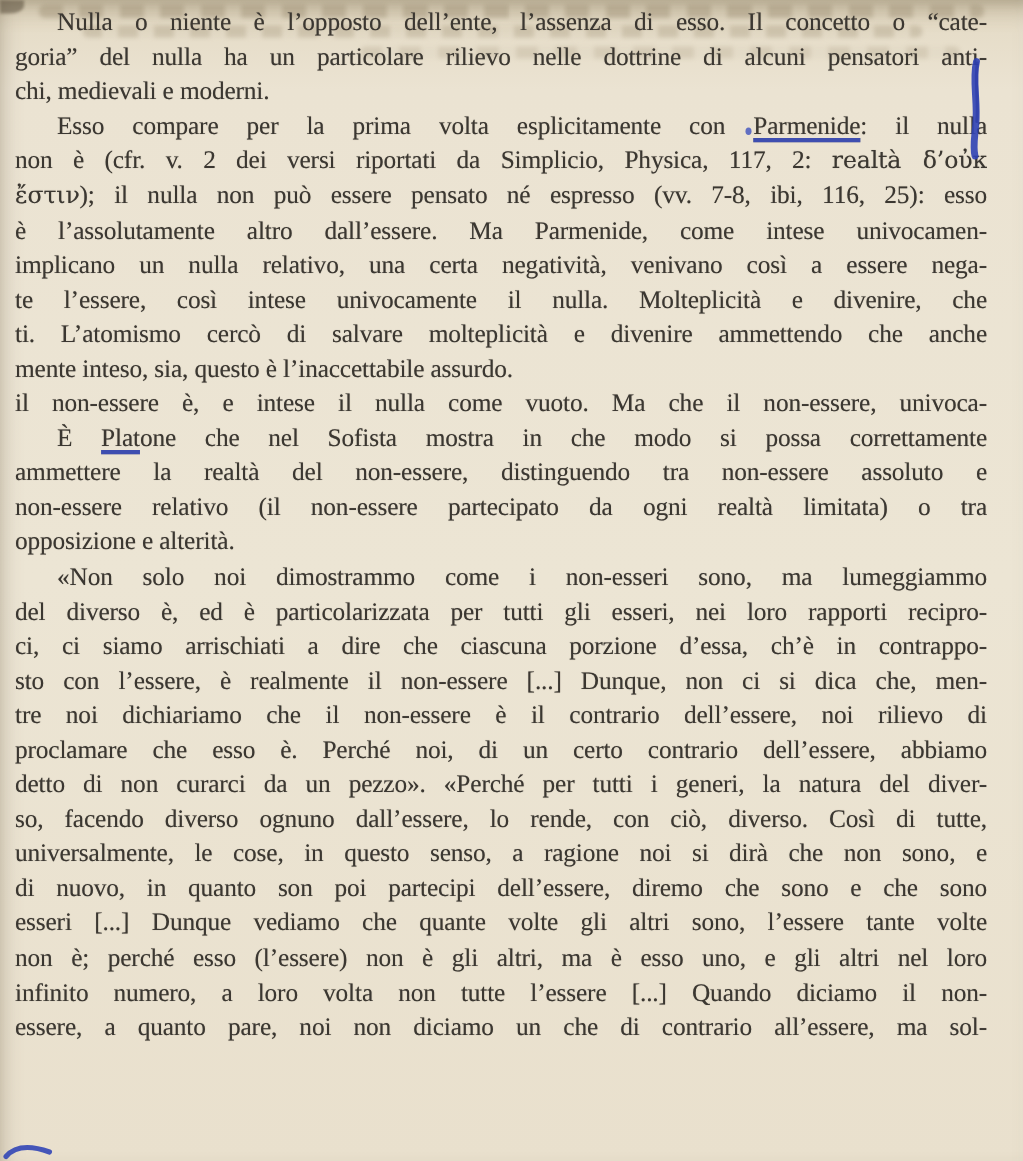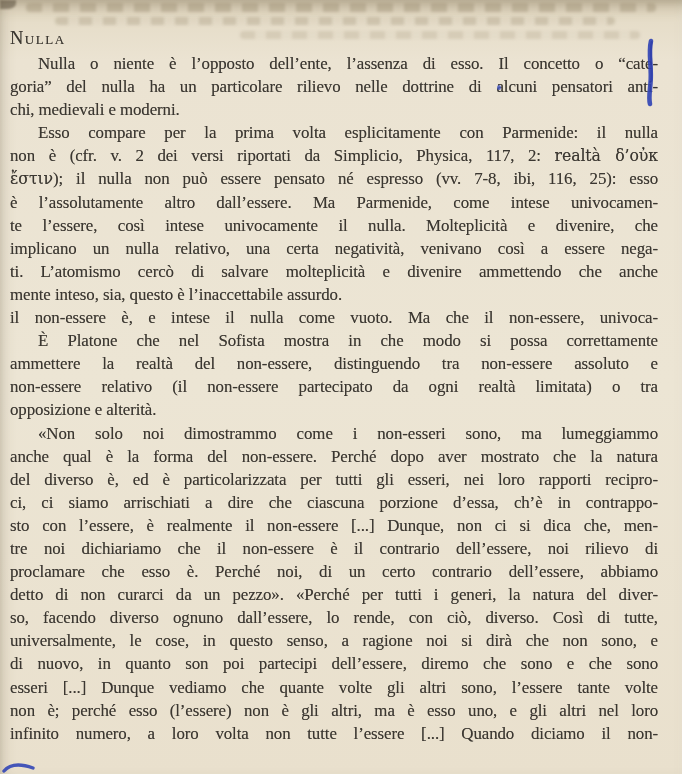--- a/index.html
+++ b/index.html
@@ -15,21 +15,21 @@
   .heading{margin-top:27px;font-size:18.5px;line-height:22px;font-variant:small-caps;
            letter-spacing:1.5px;text-shadow:0 0 .5px rgba(59,55,49,.5);}
   .body{margin-top:3px;}
   .line{height:23.1px;line-height:23.1px;font-size:16.9px;letter-spacing:-0.1px;
         text-align:justify;text-align-last:justify;overflow:hidden;
         text-shadow:0 0 .5px rgba(59,55,49,.5);}
   .line.first{text-indent:28px;}
   .line.ragged{text-align-last:left;}
   .st-i{}
   .st-g{font-family:"DejaVu Serif",serif;font-size:.93em;}
-  .st-u{text-decoration-color:rgba(50,70,182,.88);
+  .st-u{text-decoration:underline;text-decoration-color:rgba(50,70,182,.88);
         text-decoration-thickness:2.6px;text-underline-offset:3.2px;text-decoration-skip-ink:none;}
   .bleed{position:absolute;filter:blur(1.5px);border-radius:4px;}
   .b1{left:26px;top:3px;width:630px;height:9px;
       background:repeating-linear-gradient(90deg,rgba(150,136,108,.40) 0 16px,rgba(150,136,108,.06) 16px 27px);}
   .b2{left:55px;top:17px;width:560px;height:8px;
       background:repeating-linear-gradient(90deg,rgba(150,136,108,.30) 0 13px,rgba(150,136,108,.05) 13px 24px);}
   .b3{left:240px;top:31px;width:400px;height:8px;
       background:repeating-linear-gradient(90deg,rgba(150,136,108,.22) 0 15px,rgba(150,136,108,.04) 15px 26px);}
   .speck{position:absolute;left:0;top:0;width:16px;height:9px;background:rgba(88,76,58,.55);
          filter:blur(1px);border-radius:0 0 60% 0;}
@@ -42,59 +42,58 @@
 </head>
 <body>
 
 <div class="page">
   <div class="bleed b1"></div>
   <div class="bleed b2"></div>
   <div class="bleed b3"></div>
   <div class="speck"></div>
 
   <div class="textblock">
-    <div class="heading">Nulla</div>
     <div class="body">
         <div class="para">
           <div class="line first"><span class="st-r">Nulla o </span><span class="st-i">niente</span><span class="st-r"> è l’opposto dell’ente, l’assenza di esso. Il concetto o “cate-</span></div>
           <div class="line"><span class="st-r">goria” del nulla ha un particolare rilievo nelle dottrine di alcuni pensatori anti-</span></div>
           <div class="line ragged"><span class="st-r">chi, medievali e moderni.</span></div>
         </div>
         <div class="para">
           <div class="line first"><span class="st-r">Esso compare per la prima volta esplicitamente con </span><span class="st-u">Parmenide</span><span class="st-r">: il nulla</span></div>
           <div class="line"><span class="st-r">non è (cfr. v. 2 dei versi riportati da Simplicio, </span><span class="st-i">Physica</span><span class="st-r">, 117, 2: </span><span class="st-g">realtà δ’οὐκ</span></div>
           <div class="line"><span class="st-g">ἔστιν</span><span class="st-r">); il nulla non può essere pensato né espresso (vv. 7-8, </span><span class="st-i">ibi</span><span class="st-r">, 116, 25): esso</span></div>
           <div class="line"><span class="st-r">è l’assolutamente altro dall’essere. Ma Parmenide, come intese univocamen-</span></div>
+          <div class="line"><span class="st-r">implicano un nulla relativo, </span><span class="st-i">una certa</span><span class="st-r"> negatività, venivano così a essere nega-</span></div>
           <div class="line"><span class="st-r">te l’essere, così intese univocamente il nulla. Molteplicità e divenire, che</span></div>
-          <div class="line"><span class="st-r">implicano un nulla relativo, </span><span class="st-i">una certa</span><span class="st-r"> negatività, venivano così a essere nega-</span></div>
           <div class="line"><span class="st-r">ti. L’atomismo cercò di salvare molteplicità e divenire ammettendo che anche</span></div>
           <div class="line ragged"><span class="st-r">mente inteso, sia, questo è l’inaccettabile assurdo.</span></div>
           <div class="line"><span class="st-r">il non-essere è, e intese il nulla come </span><span class="st-i">vuoto</span><span class="st-r">. Ma che il non-essere, univoca-</span></div>
         </div>
         <div class="para">
           <div class="line first"><span class="st-r">È </span><span class="st-u">Plat</span><span class="st-r">one che nel </span><span class="st-i">Sofista</span><span class="st-r"> mostra in che modo si possa correttamente</span></div>
           <div class="line"><span class="st-r">ammettere la realtà del non-essere, distinguendo tra non-essere assoluto e</span></div>
           <div class="line"><span class="st-r">non-essere relativo (il non-essere partecipato da ogni realtà limitata) o tra</span></div>
           <div class="line ragged"><span class="st-r">opposizione e alterità.</span></div>
         </div>
         <div class="para">
           <div class="line first"><span class="st-r">«Non solo noi dimostrammo come i </span><span class="st-i">non-esseri sono</span><span class="st-r">, ma lumeggiammo</span></div>
-          <div class="line"><span class="st-r">anche qual è la forma del </span><span class="st-i">non-essere</span><span class="st-r">. Perché dopo aver mostrato che la natura</span></div>
           <div class="line"><span class="st-r">del </span><span class="st-i">diverso è</span><span class="st-r">, ed è particolarizzata per tutti gli esseri, nei loro rapporti recipro-</span></div>
           <div class="line"><span class="st-r">ci, ci siamo arrischiati a dire che ciascuna porzione d’essa, ch’è in contrappo-</span></div>
           <div class="line"><span class="st-r">sto con l’</span><span class="st-i">essere</span><span class="st-r">, è realmente il </span><span class="st-i">non-essere</span><span class="st-r"> [...] Dunque, non ci si dica che, men-</span></div>
           <div class="line"><span class="st-r">tre noi dichiariamo che il </span><span class="st-i">non-essere</span><span class="st-r"> è il contrario dell’</span><span class="st-i">essere</span><span class="st-r">, noi rilievo di</span></div>
           <div class="line"><span class="st-r">proclamare che esso è. Perché noi, di un certo contrario dell’essere, abbiamo</span></div>
           <div class="line"><span class="st-r">detto di non curarci da un pezzo». «Perché per tutti i generi, la natura del </span><span class="st-i">diver-</span></div>
           <div class="line"><span class="st-i">so</span><span class="st-r">, facendo diverso ognuno dall’</span><span class="st-i">essere</span><span class="st-r">, lo rende, con ciò, diverso. Così di tutte,</span></div>
           <div class="line"><span class="st-r">universalmente, le cose, in questo senso, a ragione noi si dirà che non </span><span class="st-i">sono</span><span class="st-r">, e</span></div>
           <div class="line"><span class="st-r">di nuovo, in quanto son poi partecipi dell’</span><span class="st-i">essere</span><span class="st-r">, diremo che </span><span class="st-i">sono</span><span class="st-r"> e che sono</span></div>
           <div class="line"><span class="st-i">esseri</span><span class="st-r"> [...] Dunque vediamo che quante volte gli </span><span class="st-i">altri sono</span><span class="st-r">, l’</span><span class="st-i">essere</span><span class="st-r"> tante volte</span></div>
           <div class="line"><span class="st-r">non è; perché esso (l’</span><span class="st-i">essere</span><span class="st-r">) non è gli </span><span class="st-i">altri</span><span class="st-r">, ma è esso uno, e gli </span><span class="st-i">altri</span><span class="st-r"> nel loro</span></div>
           <div class="line"><span class="st-r">infinito numero, a loro volta non tutte l’essere [...] Quando diciamo il </span><span class="st-i">non-</span></div>
+          <div class="line"><span class="st-i">essere</span><span class="st-r">, a quanto pare, noi non diciamo un che di contrario all’</span><span class="st-i">essere</span><span class="st-r">, ma sol-</span></div>
         </div>
       </div>
   </div>
 
   <svg class="pen margin-stroke" width="24" height="72" viewBox="0 0 24 72">
     <path d="M13 3 C10 15 14 30 12.5 45 C11.8 54 10.5 60 12 66" fill="none" stroke="#2f41b4" stroke-width="4.6" stroke-linecap="round" opacity="0.9"></path>
     <path d="M13.6 4 C11.5 15 14.6 30 13.2 43" fill="none" stroke="#2634a4" stroke-width="2" stroke-linecap="round" opacity="0.55"></path>
   </svg>
 
   <svg class="pen corner-stroke" width="34" height="14" viewBox="0 0 34 14">

